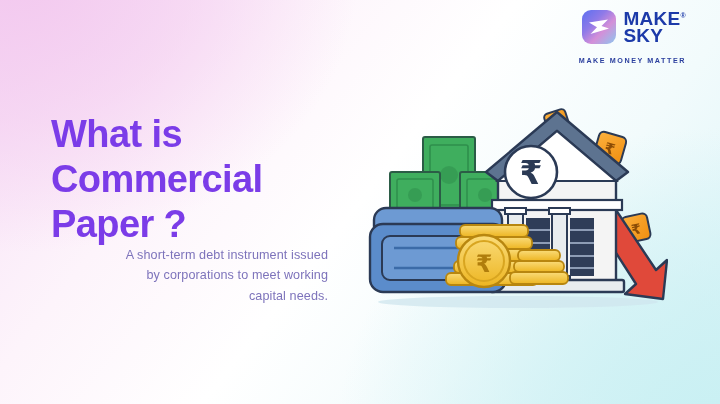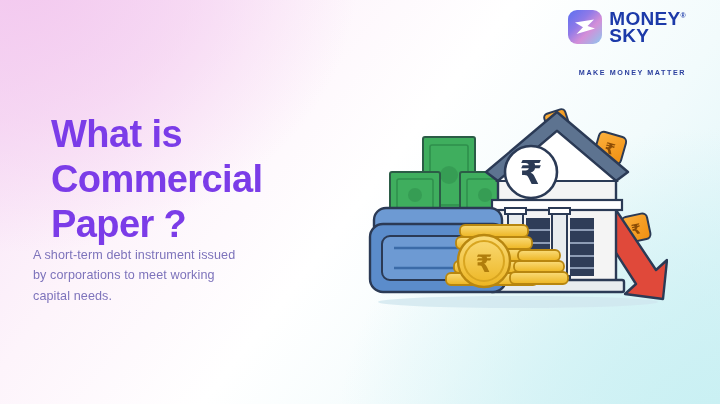--- a/index.html
+++ b/index.html
@@ -55,21 +55,21 @@
     letter-spacing: 0.3px;
   }
   .logo-wordmark .w1 { position: relative; }
   .logo-reg {
     font-size: 7px;
     vertical-align: super;
     font-weight: 700;
     color: #1c3aa9;
   }
   .logo-tagline {
-    margin-top: 23px;
+    margin-top: 11px;
     font-size: 7.2px;
     font-weight: 700;
     letter-spacing: 1.55px;
     color: #2b3f9e;
     white-space: nowrap;
   }
 
   
   .headline {
     position: absolute;
@@ -88,20 +88,21 @@
     left: 33px;
     top: 245px;
     margin: 0;
     width: 295px;
     font-size: 12.6px;
     font-weight: 500;
     line-height: 1.62;
     letter-spacing: 0.1px;
     color: #7d73bb;
     white-space: pre-line;
+    text-align: right;
   }
 
   
   .illustration {
     position: absolute;
     left: 368px;
     top: 100px;
     width: 300px;
     height: 215px;
   }
@@ -113,21 +114,21 @@
 <div class="canvas">
 
   <div class="logo-block">
     <div class="logo-row">
       <span class="logo-mark">
         <svg width="34" height="34" viewBox="0 0 34 34">
           <path d="M7 12.5 L26 9.5 L19.5 16 L27 18.5 L8.5 24 L15 17.3 Z" fill="#ffffff"></path>
         </svg>
       </span>
       <span class="logo-wordmark">
-        <span class="w1"><span>MONEY</span><span class="logo-reg">®</span></span>
+        <span class="w1"><span>MAKE</span><span class="logo-reg">®</span></span>
         <span class="w2">SKY</span>
       </span>
     </div>
     <div class="logo-tagline">MAKE MONEY MATTER</div>
   </div>
 
   <h1 class="headline">What is
 Commercial
 Paper ?</h1>
   <p class="subline">A short-term debt instrument issued

